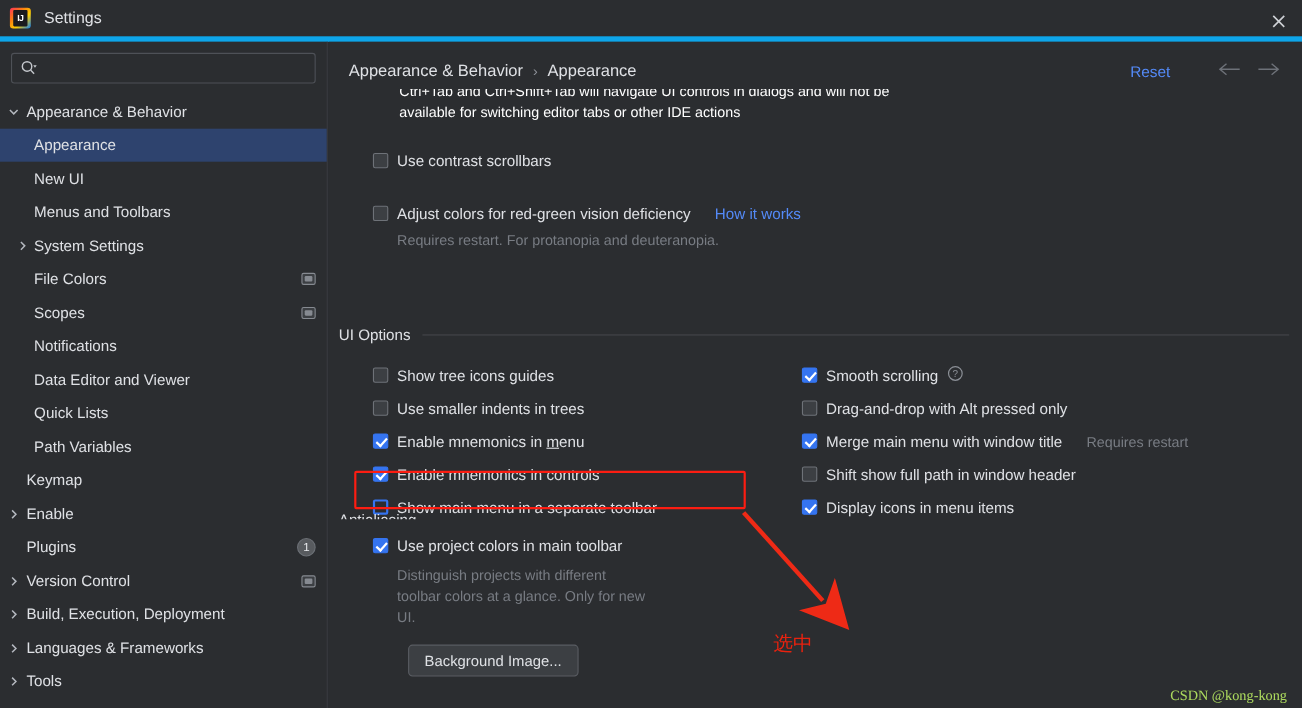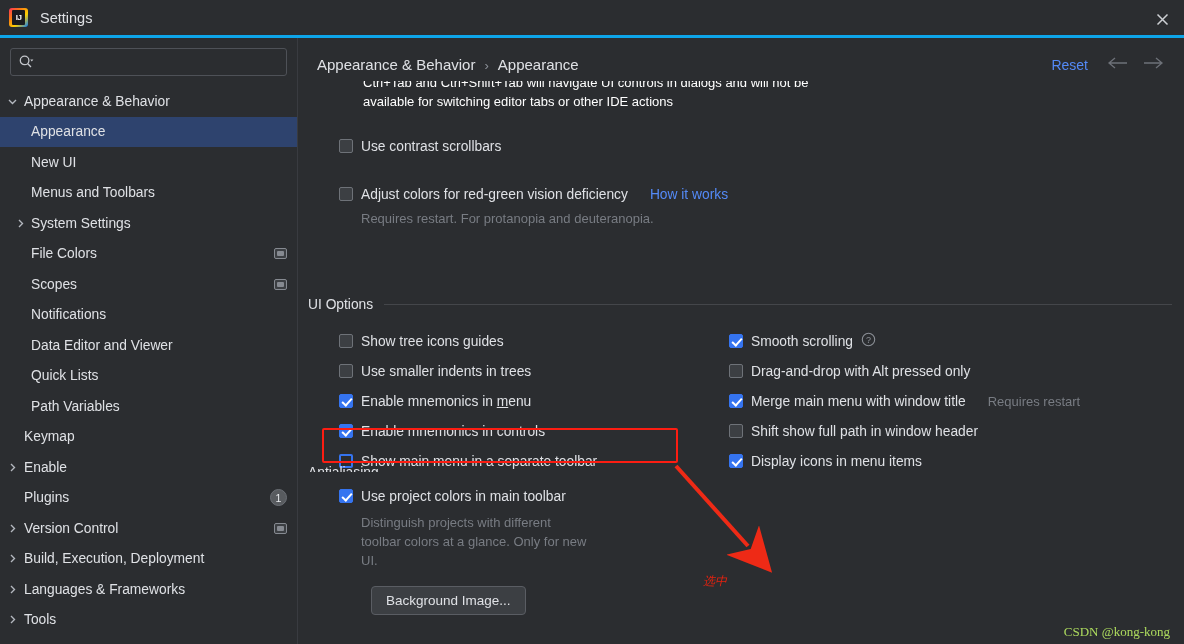--- a/index.html
+++ b/index.html
@@ -8,21 +8,21 @@
     background: #2b2d30;
     font-family: "Liberation Sans", sans-serif;
     overflow: hidden;
   }
   body { position: relative; color: #dfe1e5; font-size: 13.5px; }
 
   
   .titlebar {
     position: absolute; left: 0; top: 0; width: 1184px; height: 38px;
     background: #2b2d30; display: flex; align-items: center;
-    border-bottom: 3px solid #0ea5e9;
+    border-bottom: 5px solid #0ea5e9;
   }
   .ij-logo {
     width: 19px; height: 19px; margin-left: 9px; position: relative;
     border-radius: 3px; overflow: hidden; flex: none;
     background:
       linear-gradient(135deg, #fe315d 0%, #f97a12 32%, #ffd000 62%, #087cfa 100%);
   }
   .ij-logo .inner {
     position: absolute; left: 3px; top: 2px; right: 3px; bottom: 2px;
     background: #1b1b1f; border-radius: 1px;
@@ -92,21 +92,21 @@
     position: absolute; left: 299px; top: 38px; right: 0; bottom: 0;
     background: #2b2d30;
   }
   .crumbs {
     position: absolute; left: 18px; top: 18px; display: flex;
     align-items: baseline; gap: 9px; font-size: 15px;
   }
   .crumb { color: #dfe1e5; }
   .crumb-sep { color: #8b8f96; font-size: 13px; }
   .reset-link {
-    position: absolute; right: 96px; top: 19px; color: #548af7;
+    position: absolute; right: 120px; top: 19px; color: #548af7;
     font-size: 14px; cursor: pointer;
   }
   .nav-arrows {
     position: absolute; right: 19px; top: 18px; display: flex; gap: 15px;
   }
   .nav-arrow { cursor: default; }
 
   .scroll-area {
     position: absolute; left: 0; top: 43px; right: 0; bottom: 0;
     overflow: hidden;
@@ -161,21 +161,21 @@
   }
 
   
   .red-box {
     position: absolute; left: 322px; top: 428px; width: 356px; height: 35px;
     border: 2.5px solid #fc1d12; border-radius: 2px; pointer-events: none;
   }
   .anno-svg { position: absolute; left: 0; top: 0; width: 1184px; height: 644px; pointer-events: none; }
   .cn-label {
     position: absolute; left: 703px; top: 573px; color: #e8220f;
-    font-size: 12px; font-family: "DejaVu Sans", sans-serif; font-style: italic;
+    font-size: 18px; font-family: "DejaVu Sans", sans-serif;
   }
   .watermark {
     position: absolute; right: 14px; bottom: 4px; color: #bef264;
     font-size: 13px; opacity: 0.88; font-family: Liberation Serif, serif;
   }
 </style>
 </head>
 <body>
 
 <div class="titlebar">

